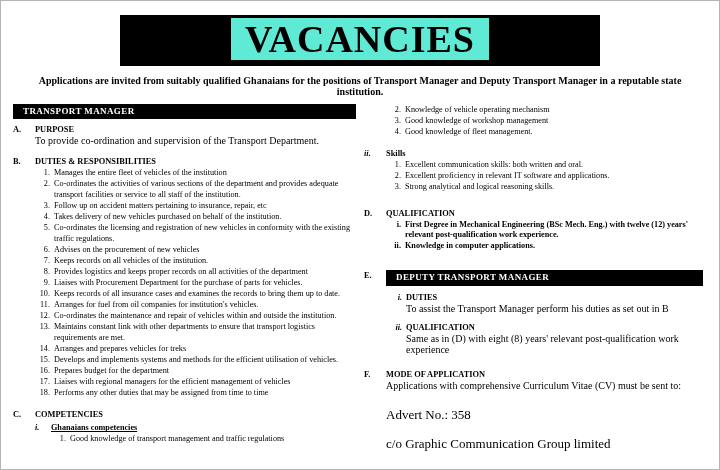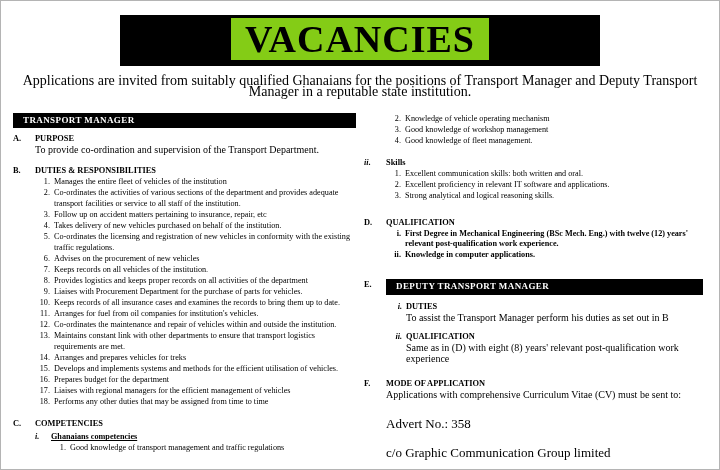--- a/index.html
+++ b/index.html
@@ -20,34 +20,35 @@
   }
   .title-banner {
     margin: 14px auto 0 auto;
     width: 480px;
     background: #000000;
     text-align: center;
     padding: 3px 0 6px 0;
   }
   .title-banner .title-text {
     display: inline-block;
-    background: #84cc16;
+    background: #5eead4;
     color: #000000;
     font-family: "Liberation Serif", serif;
     font-weight: bold;
     font-size: 38px;
     letter-spacing: 1px;
     line-height: 42px;
     padding: 0 14px;
   }
   .intro {
     text-align: center;
-    font-size: 14px;
-    line-height: 11px;
-    margin: 9px 14px 16px 14px;
+    font-size: 10px;
+    line-height: 11px;
+    margin: 9px 14px 7px 14px;
+    font-weight: bold;
   }
   .columns {
     display: flex;
     padding: 0 12px;
     box-sizing: border-box;
     gap: 8px;
   }
   .col {
     width: 50%;
     box-sizing: border-box;

